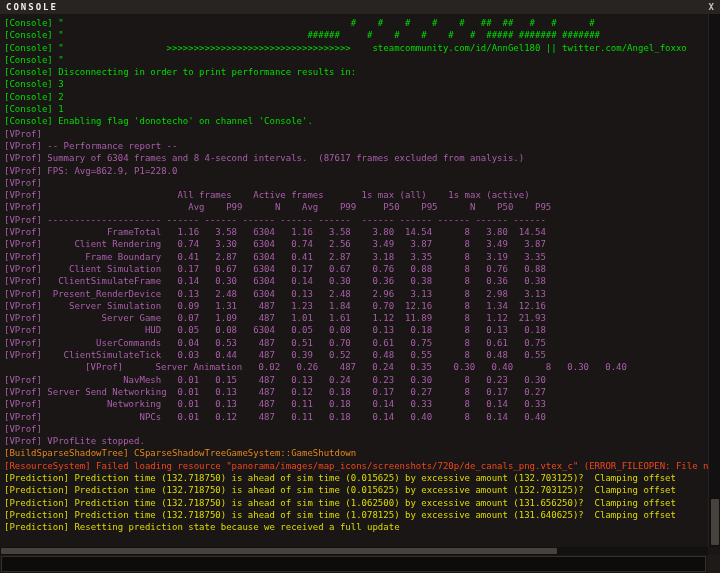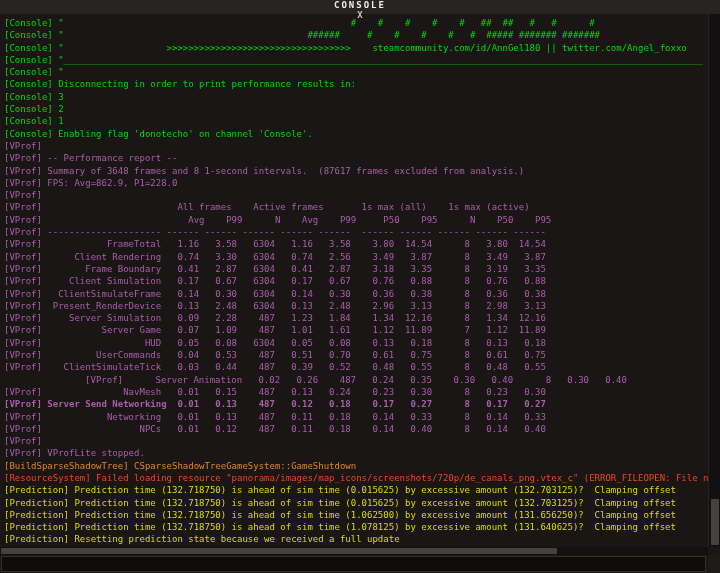--- a/index.html
+++ b/index.html
@@ -3,21 +3,21 @@
 <meta charset="utf-8">
 <style>
   html,body{margin:0;padding:0;background:#000;}
   .window{
     position:relative;width:720px;height:573px;overflow:hidden;
     background:#191615;font-family:"DejaVu Sans Mono",monospace;
   }
   .titlebar{
     position:absolute;top:0;left:0;width:720px;height:14px;
     background:#282421;display:flex;align-items:center;justify-content:space-between;
-    padding:0 6px;box-sizing:border-box;flex-direction:column;
+    padding:0 6px;box-sizing:border-box;
   }
   .titlebar .title{
     font:bold 9px "DejaVu Sans Mono",monospace;letter-spacing:2px;color:#efece8;
   }
   .titlebar .close{
     font:bold 9px "DejaVu Sans Mono",monospace;color:#c6c2bd;cursor:default;
   }
   .output{
     position:absolute;top:14px;left:0;width:708px;height:533px;
     overflow:hidden;padding:3px 0 0 4px;box-sizing:border-box;
@@ -58,49 +58,48 @@
 
   <div class="titlebar">
     <span class="title">CONSOLE</span>
     <span class="close">X</span>
   </div>
 
   <div class="output">
       <div class="line" style="color: rgb(0, 221, 0);">[Console] "                                                     #    #    #    #    #   ##  ##   #   #      #</div>
       <div class="line" style="color: rgb(0, 221, 0);">[Console] "                                             ######     #    #    #    #   #  ##### ####### #######</div>
       <div class="line" style="color: rgb(0, 221, 0);">[Console] "                   &gt;&gt;&gt;&gt;&gt;&gt;&gt;&gt;&gt;&gt;&gt;&gt;&gt;&gt;&gt;&gt;&gt;&gt;&gt;&gt;&gt;&gt;&gt;&gt;&gt;&gt;&gt;&gt;&gt;&gt;&gt;&gt;&gt;&gt;    steamcommunity.com/id/AnnGel180 || twitter.com/Angel_foxxo    &lt;&lt;&lt;&lt;&lt;&lt;&lt;&lt;&lt;&lt;&lt;&lt;</div>
-      <div class="line" style="color: rgb(0, 221, 0);">[Console] "______________________________________________________________________________________________________________________</div>
       <div class="line" style="color: rgb(0, 221, 0);">[Console] "</div>
       <div class="line" style="color: rgb(0, 221, 0);">[Console] Disconnecting in order to print performance results in:</div>
       <div class="line" style="color: rgb(0, 221, 0);">[Console] 3</div>
       <div class="line" style="color: rgb(0, 221, 0);">[Console] 2</div>
       <div class="line" style="color: rgb(0, 221, 0);">[Console] 1</div>
       <div class="line" style="color: rgb(0, 221, 0);">[Console] Enabling flag 'donotecho' on channel 'Console'.</div>
       <div class="line" style="color: rgb(170, 95, 170);">[VProf]</div>
       <div class="line" style="color: rgb(170, 95, 170);">[VProf] -- Performance report --</div>
-      <div class="line" style="color: rgb(170, 95, 170);">[VProf] Summary of 3648 frames and 8 1-second intervals.  (87617 frames excluded from analysis.)</div>
+      <div class="line" style="color: rgb(170, 95, 170);">[VProf] Summary of 6304 frames and 8 4-second intervals.  (87617 frames excluded from analysis.)</div>
       <div class="line" style="color: rgb(170, 95, 170);">[VProf] FPS: Avg=862.9, P1=228.0</div>
       <div class="line" style="color: rgb(170, 95, 170);">[VProf]</div>
       <div class="line" style="color: rgb(170, 95, 170);">[VProf]                         All frames    Active frames       1s max (all)    1s max (active)</div>
       <div class="line" style="color: rgb(170, 95, 170);">[VProf]                           Avg    P99      N    Avg    P99     P50    P95      N    P50    P95</div>
       <div class="line" style="color: rgb(170, 95, 170);">[VProf] --------------------- ------ ------ ------ ------ ------  ------ ------ ------ ------ ------</div>
       <div class="line" style="color: rgb(170, 95, 170);">[VProf]            FrameTotal   1.16   3.58   6304   1.16   3.58    3.80  14.54      8   3.80  14.54</div>
       <div class="line" style="color: rgb(170, 95, 170);">[VProf]      Client Rendering   0.74   3.30   6304   0.74   2.56    3.49   3.87      8   3.49   3.87</div>
       <div class="line" style="color: rgb(170, 95, 170);">[VProf]        Frame Boundary   0.41   2.87   6304   0.41   2.87    3.18   3.35      8   3.19   3.35</div>
       <div class="line" style="color: rgb(170, 95, 170);">[VProf]     Client Simulation   0.17   0.67   6304   0.17   0.67    0.76   0.88      8   0.76   0.88</div>
       <div class="line" style="color: rgb(170, 95, 170);">[VProf]   ClientSimulateFrame   0.14   0.30   6304   0.14   0.30    0.36   0.38      8   0.36   0.38</div>
       <div class="line" style="color: rgb(170, 95, 170);">[VProf]  Present_RenderDevice   0.13   2.48   6304   0.13   2.48    2.96   3.13      8   2.98   3.13</div>
-      <div class="line" style="color: rgb(170, 95, 170);">[VProf]     Server Simulation   0.09   2.28    487   1.23   1.84    1.34  12.16      8   1.34  12.16</div>
-      <div class="line" style="color: rgb(170, 95, 170);">[VProf]           Server Game   0.07   1.09    487   1.01   1.61    1.12  11.89      7   1.12  11.89</div>
+      <div class="line" style="color: rgb(170, 95, 170);">[VProf]     Server Simulation   0.09   1.31    487   1.23   1.84    0.70  12.16      8   1.34  12.16</div>
+      <div class="line" style="color: rgb(170, 95, 170);">[VProf]           Server Game   0.07   1.09    487   1.01   1.61    1.12  11.89      8   1.12  21.93</div>
       <div class="line" style="color: rgb(170, 95, 170);">[VProf]                   HUD   0.05   0.08   6304   0.05   0.08    0.13   0.18      8   0.13   0.18</div>
       <div class="line" style="color: rgb(170, 95, 170);">[VProf]          UserCommands   0.04   0.53    487   0.51   0.70    0.61   0.75      8   0.61   0.75</div>
       <div class="line" style="color: rgb(170, 95, 170);">[VProf]    ClientSimulateTick   0.03   0.44    487   0.39   0.52    0.48   0.55      8   0.48   0.55</div>
       <div class="line" style="color: rgb(170, 95, 170); text-align: center;">[VProf]      Server Animation   0.02   0.26    487   0.24   0.35    0.30   0.40      8   0.30   0.40</div>
       <div class="line" style="color: rgb(170, 95, 170);">[VProf]               NavMesh   0.01   0.15    487   0.13   0.24    0.23   0.30      8   0.23   0.30</div>
-      <div class="line" style="color: rgb(170, 95, 170); font-weight: bold;">[VProf] Server Send Networking  0.01   0.13    487   0.12   0.18    0.17   0.27      8   0.17   0.27</div>
+      <div class="line" style="color: rgb(170, 95, 170);">[VProf] Server Send Networking  0.01   0.13    487   0.12   0.18    0.17   0.27      8   0.17   0.27</div>
       <div class="line" style="color: rgb(170, 95, 170);">[VProf]            Networking   0.01   0.13    487   0.11   0.18    0.14   0.33      8   0.14   0.33</div>
       <div class="line" style="color: rgb(170, 95, 170);">[VProf]                  NPCs   0.01   0.12    487   0.11   0.18    0.14   0.40      8   0.14   0.40</div>
       <div class="line" style="color: rgb(170, 95, 170);">[VProf]</div>
       <div class="line" style="color: rgb(170, 95, 170);">[VProf] VProfLite stopped.</div>
       <div class="line" style="color: rgb(229, 134, 31);">[BuildSparseShadowTree] CSparseShadowTreeGameSystem::GameShutdown</div>
       <div class="line" style="color: rgb(242, 70, 31);">[ResourceSystem] Failed loading resource "panorama/images/map_icons/screenshots/720p/de_canals_png.vtex_c" (ERROR_FILEOPEN: File not found)</div>
       <div class="line" style="color: rgb(222, 220, 0);">[Prediction] Prediction time (132.718750) is ahead of sim time (0.015625) by excessive amount (132.703125)?  Clamping offset</div>
       <div class="line" style="color: rgb(222, 220, 0);">[Prediction] Prediction time (132.718750) is ahead of sim time (0.015625) by excessive amount (132.703125)?  Clamping offset</div>
       <div class="line" style="color: rgb(222, 220, 0);">[Prediction] Prediction time (132.718750) is ahead of sim time (1.062500) by excessive amount (131.656250)?  Clamping offset</div>
       <div class="line" style="color: rgb(222, 220, 0);">[Prediction] Prediction time (132.718750) is ahead of sim time (1.078125) by excessive amount (131.640625)?  Clamping offset</div>

